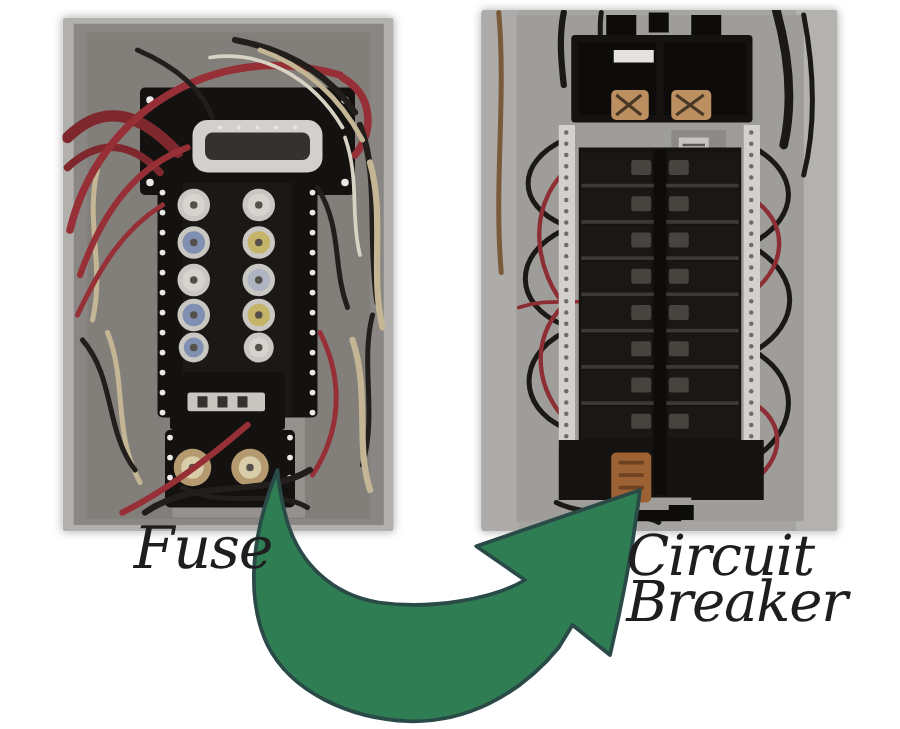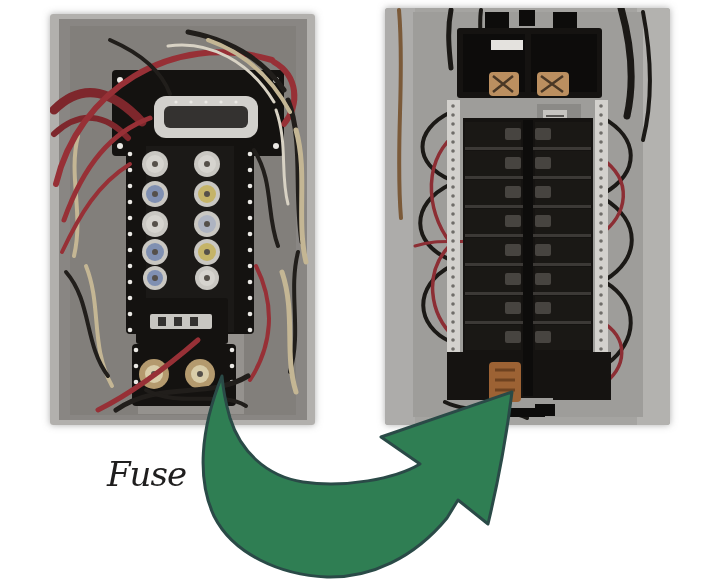--- a/index.html
+++ b/index.html
@@ -14,21 +14,21 @@
   .photo svg{display:block;filter:blur(.5px);border-radius:3px;}
   .photo-left{left:50px;top:14px;width:265px;height:411px;}
   .photo-right{left:385px;top:8px;width:285px;height:417px;}
 
   .arrow-svg{position:absolute;left:0;top:0;width:720px;height:583px;filter:blur(.4px);}
   .arrow-body{fill:var(--arrow-fill,#2f7e53);stroke:var(--arrow-outline,#2a4a47);
     stroke-width:3;stroke-linejoin:round;}
 
   .label{position:absolute;font-style:italic;color:var(--labels-text-color,#1f1e1e);
     letter-spacing:-1px;white-space:nowrap;}
-  .label-fuse{left:107px;top:454px;font-size:34px;}
+  .label-fuse{left:107px;top:411px;font-size:47px;}
   .label-cb{left:501px;top:426px;font-size:45px;line-height:37px;}
 
   
   .lf-frame{fill:var(--photos-left-frame-color,#b2b0ad);}
   .lf-inner{fill:var(--photos-left-panel-color,#898683);}
   .lf-deep{fill:#827f7b;}
   .lf-col{fill:#95928e;}
   .lf-block{fill:var(--photos-left-block-black,#141210);}
   .lf-block2{fill:#1b1917;}
   .lf-silver{fill:var(--photos-left-metal-silver,#d2d0cc);}
@@ -399,14 +399,18 @@
       C498,482 507,432 512,392
       C468,407 423,423 381,437
       L420,464
       C395,479 345,488 303,482
       C265,476 240,450 230,418
       C226,404 223,389 222,376
       Z"></path>
   </svg>
 
   <div class="label label-fuse">Fuse</div>
+  <div class="label label-cb">
+    <span>Circuit</span><br>
+    <span>Breaker</span>
+  </div>
 
 </div>
 
 </body></html>

